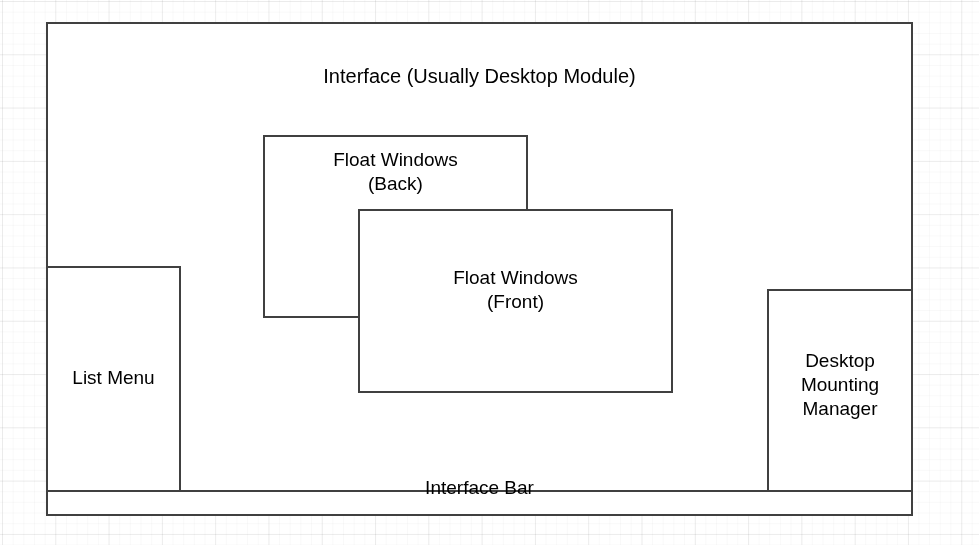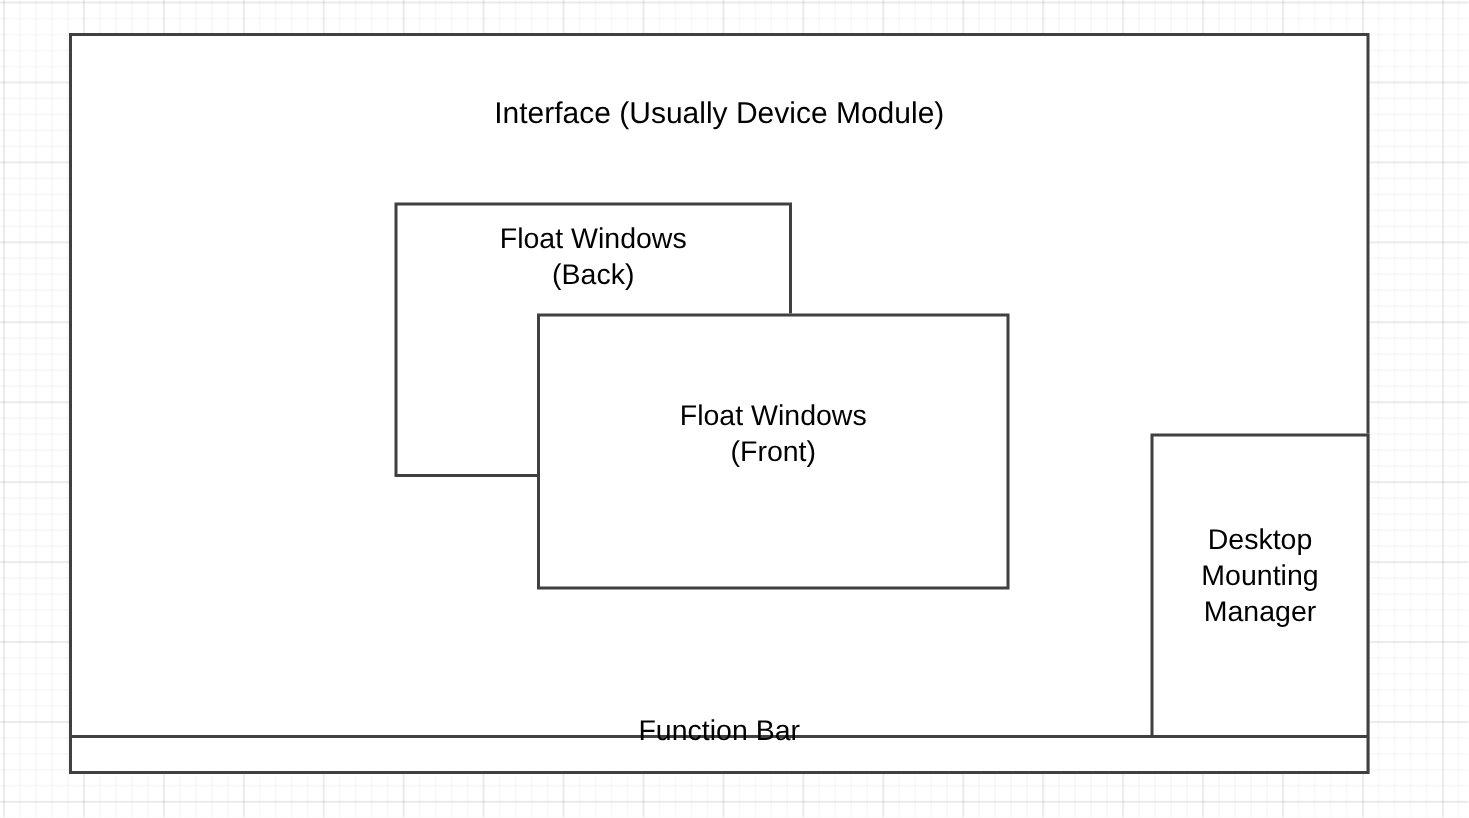--- a/index.html
+++ b/index.html
@@ -126,37 +126,40 @@
     font-size: 19px;
     z-index: 6;
   }
 </style>
 </head>
 <body>
 
 <div id="canvas">
 
   <div class="box" id="interface-box">
-    <div class="box-label" id="interface-title">Interface (Usually Device Module)</div>
+    <div class="box-label" id="interface-title">Interface (Usually Desktop Module)</div>
   </div>
 
+  <div class="box" id="list-menu-box">
+    <div class="box-label" id="list-menu-label">List Menu</div>
+  </div>
 
   <div class="box" id="device-manager-box">
     <div class="box-label" id="device-manager-label">Desktop
 Mounting
 Manager</div>
   </div>
 
   <div class="box" id="float-back-box">
     <div class="box-label" id="float-back-label">Float Windows
 (Back)</div>
   </div>
 
   <div class="box" id="float-front-box">
     <div class="box-label" id="float-front-label">Float Windows
 (Front)</div>
   </div>
 
   <div class="box" id="function-bar-box">
-    <div class="box-label" id="function-bar-label">Function Bar</div>
+    <div class="box-label" id="function-bar-label">Interface Bar</div>
   </div>
 
 </div>
 
 </body></html>

